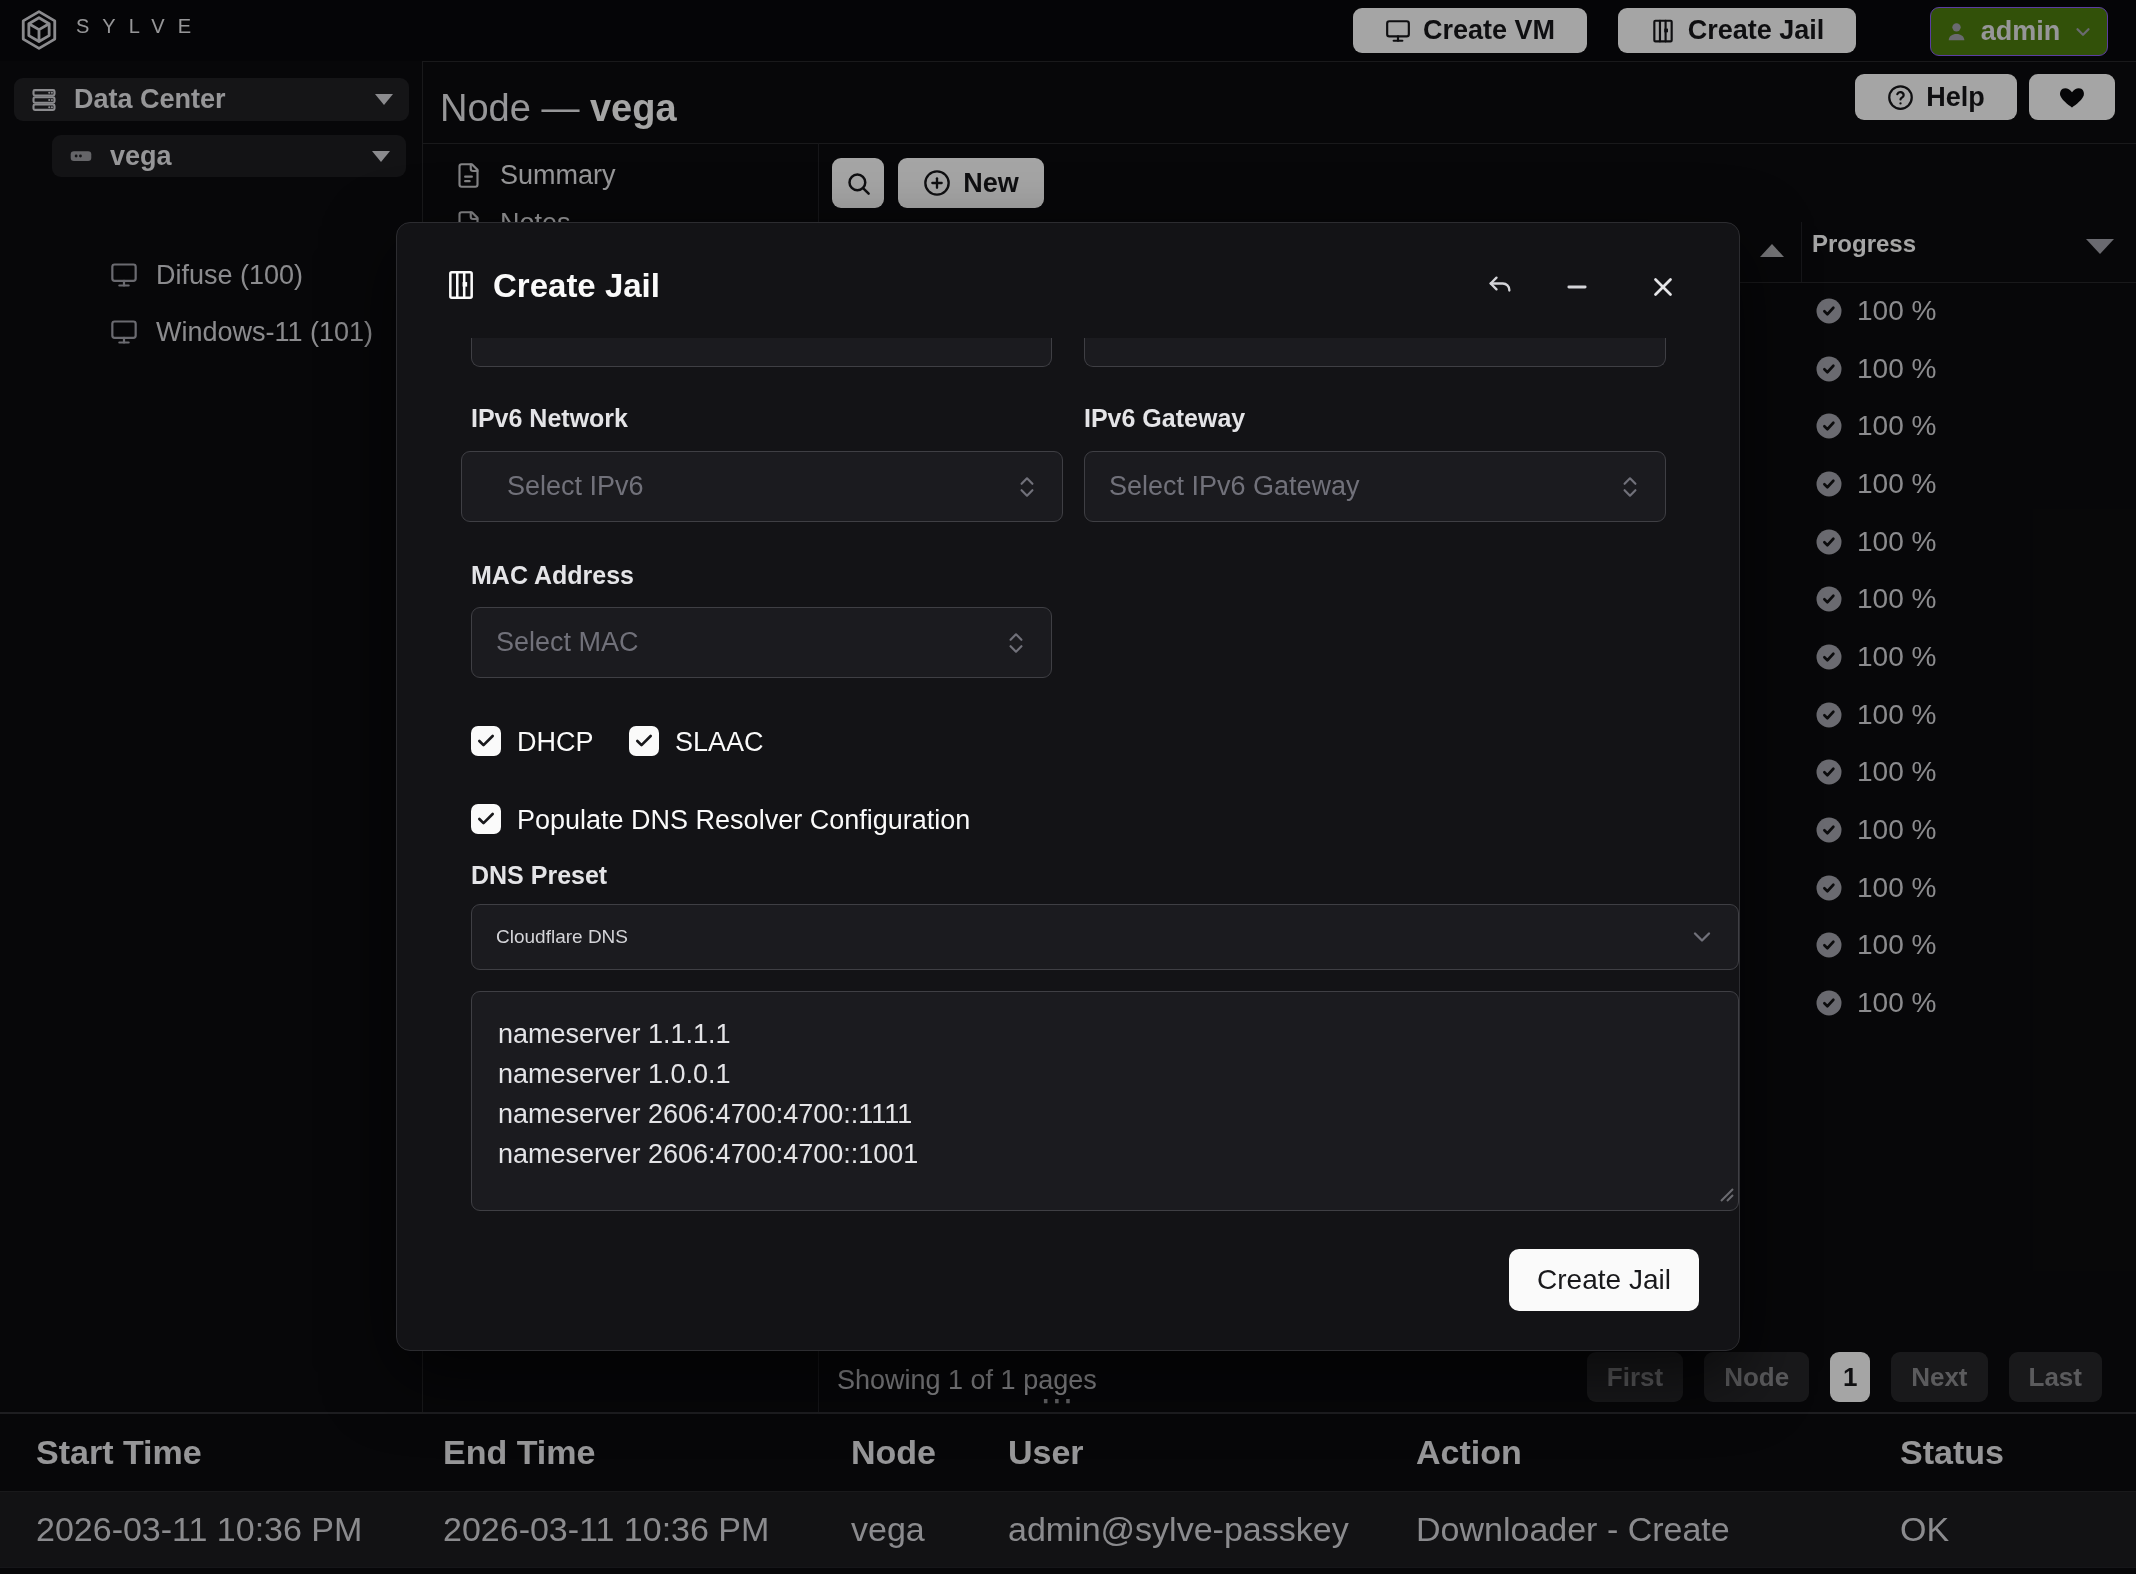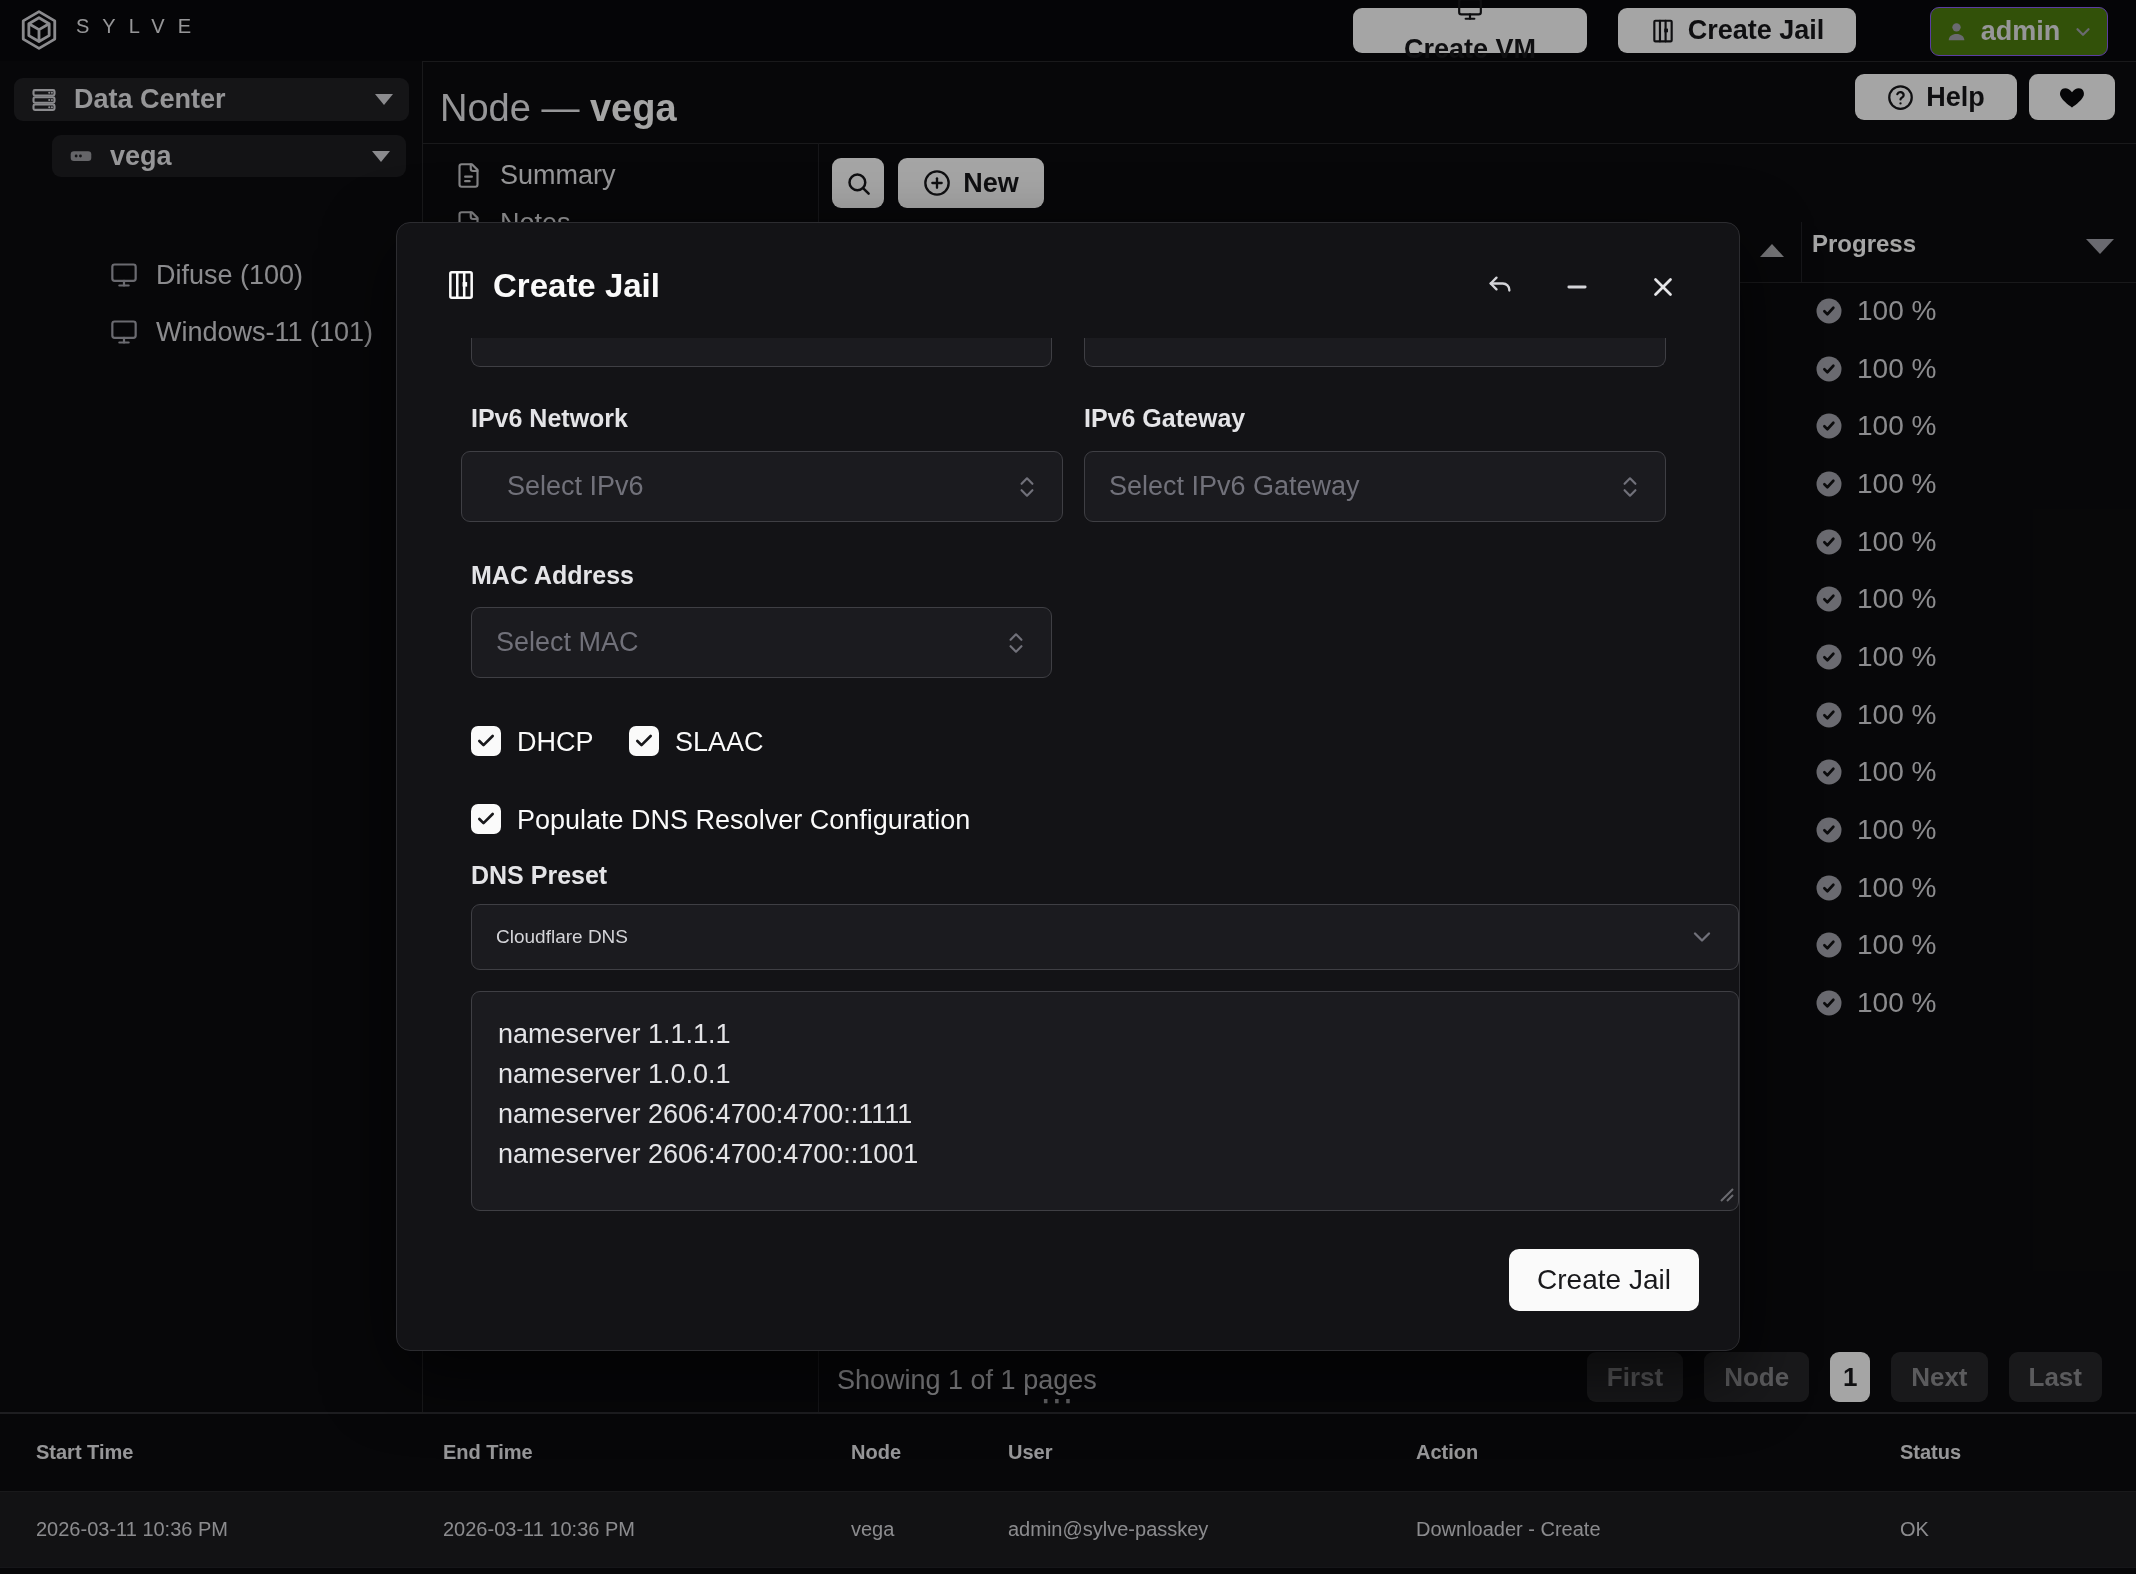--- a/index.html
+++ b/index.html
@@ -39,21 +39,21 @@
   
   #page-summary{font-size:27px;color:#d4d4d8;}
   #pagination-buttons{display:flex;gap:21px;align-items:center;}
   .pgbtn{height:50px;border-radius:9px;display:flex;align-items:center;justify-content:center;font-size:26px;font-weight:700;padding:0 20px;cursor:pointer;}
   .pgbtn.disabled{background:#27272a;color:#8a8a8e;}
   .pgbtn.active{background:#fafafa;color:#18181b;width:40px;padding:0;}
   #splitter-dots{font-size:34px;color:#9a9a9e;letter-spacing:2px;}
 
   
   #tasks-table{left:0;top:1412px;width:2136px;height:162px;border-top:2px solid #2e2e32;background:#0c0c0e;}
-  .tcell{position:absolute;top:0;height:100%;display:flex;align-items:center;font-size:20px;white-space:nowrap;}
+  .tcell{position:absolute;top:0;height:100%;display:flex;align-items:center;font-size:34px;white-space:nowrap;}
   #table-header{position:absolute;left:0;top:0;width:2136px;height:77px;border-bottom:1px solid #26262a;}
   #table-header .tcell{font-weight:700;color:#e4e4e7;}
   #table-row{position:absolute;left:0;top:78px;width:2136px;height:75px;background:#1c1c1f;border-bottom:1px solid #222226;cursor:pointer;}
   #table-row .tcell{color:#d4d4d8;}
 
   
   #overlay{left:0;top:0;width:2136px;height:1574px;background:rgba(0,0,0,0.34);z-index:50;}
   #modal{left:396px;top:222px;width:1342px;height:1127px;background:#131316;border:1px solid #2c2c30;border-radius:14px;
          box-shadow:0 24px 70px rgba(0,0,0,.65);z-index:60;}
   #modal-title{font-size:33px;font-weight:700;color:#fafafa;}
@@ -79,21 +79,21 @@
   <div id="topbar" class="abs">
     <span class="abs" style="left:18px;top:9px;">
       <svg width="42" height="42" viewBox="0 0 24 24" fill="none" stroke="#d4d4d8" stroke-width="1.6" stroke-linejoin="round">
         <path d="M12 1.5 21 6.8v10.4L12 22.5 3 17.2V6.8Z"></path>
         <path d="M12 5 17.8 8.4v6.8L12 18.6 6.2 15.2V8.4Z"></path>
         <path d="M6.2 8.4 12 11.8l5.8-3.4M12 11.8v6.8"></path>
       </svg>
     </span>
     <span class="abs brand-text" style="left:76px;top:15px;">SYLVE</span>
 
-    <div class="abs btn-light" style="left:1353px;top:8px;width:234px;height:45px;flex-direction:column;">
+    <div class="abs btn-light" style="left:1353px;top:8px;width:234px;height:45px;">
       <span>
         <svg width="26" height="26" viewBox="0 0 24 24" fill="none" stroke="#18181b" stroke-width="2" stroke-linecap="round" stroke-linejoin="round">
           <rect x="2" y="3" width="20" height="14" rx="2"></rect>
             <line x1="8" y1="21" x2="16" y2="21"></line>
             <line x1="12" y1="17" x2="12" y2="21"></line>
         </svg>
       </span>
       <span>Create VM</span>
     </div>
 

